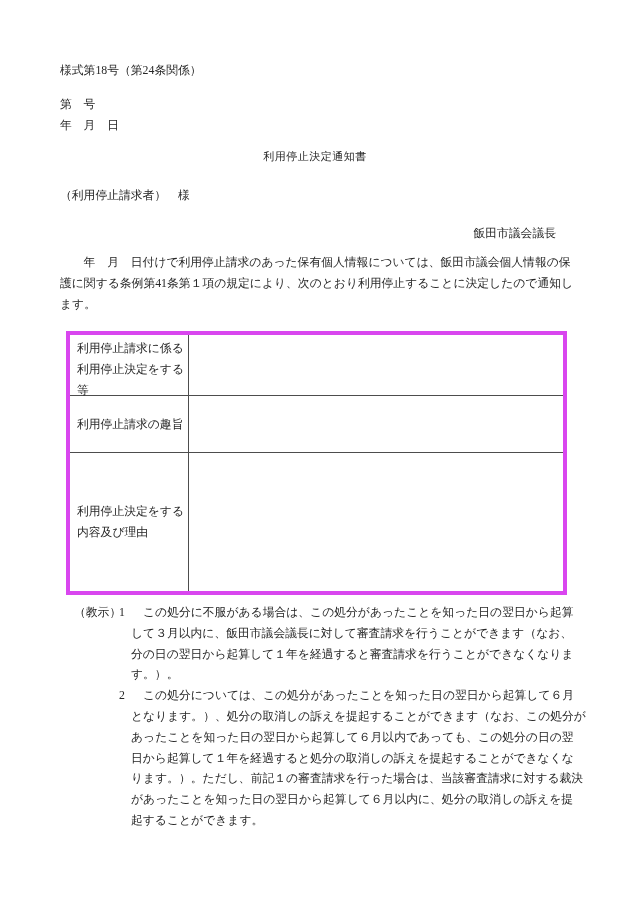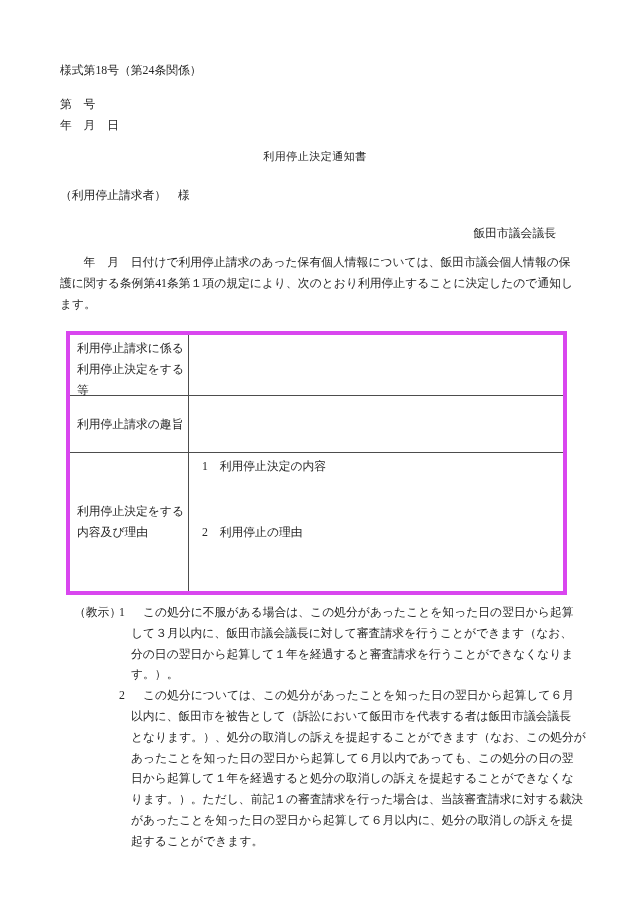--- a/index.html
+++ b/index.html
@@ -102,46 +102,37 @@
 
     <div class="cell c-label rb lab-mid">
       <div class="pre">利用停止請求の趣旨</div>
     </div>
     <div class="cell rb pre"></div>
 
     <div class="cell c-label lab-mid">
       <div class="pre">利用停止決定をする</div>
       <div class="pre">内容及び理由</div>
     </div>
-    <div class="cell val-cell">
-      <div>
-        <span class="pre">1</span><span class="pre">　</span><span class="pre">利用停止決定の内容</span>
-      </div>
-      <div class="val-item-2">
-        <span class="pre">2</span><span class="pre">　</span><span class="pre">利用停止の理由</span>
-      </div>
-    </div>
   </div>
 
   <div class="abs notice">
 
     <div class="n-line">
       <span class="n-label pre">（教示）</span>
       <span class="n-num pre">1</span>
       <span class="n-text pre">この処分に不服がある場合は、この処分があったことを知った日の翌日から起算</span>
     </div>
     <div class="n-cont pre">して３月以内に、飯田市議会議長に対して審査請求を行うことができます（なお、</div>
     <div class="n-cont pre">分の日の翌日から起算して１年を経過すると審査請求を行うことができなくなりま</div>
     <div class="n-cont pre">す。）。</div>
 
     <div class="n-line">
       <span class="n-num pre">2</span>
       <span class="n-text pre">この処分については、この処分があったことを知った日の翌日から起算して６月</span>
     </div>
-    <div class="n-cont pre">以内に、飯田市を被告として（訴訟において飯田市を代表する者は飯田市議会議長</div>
     <div class="n-cont pre">となります。）、処分の取消しの訴えを提起することができます（なお、この処分が</div>
     <div class="n-cont pre">あったことを知った日の翌日から起算して６月以内であっても、この処分の日の翌</div>
     <div class="n-cont pre">日から起算して１年を経過すると処分の取消しの訴えを提起することができなくな</div>
     <div class="n-cont pre">ります。）。ただし、前記１の審査請求を行った場合は、当該審査請求に対する裁決</div>
     <div class="n-cont pre">があったことを知った日の翌日から起算して６月以内に、処分の取消しの訴えを提</div>
     <div class="n-cont pre">起することができます。</div>
   </div>
 
 </div>
 

